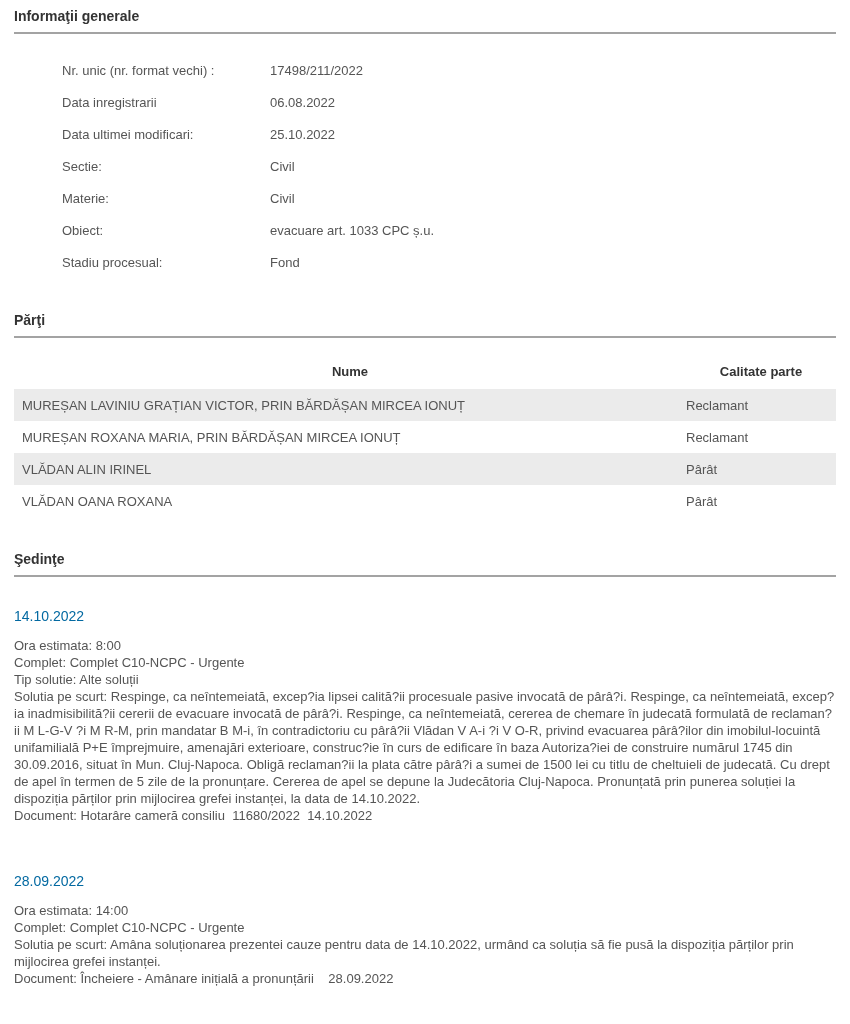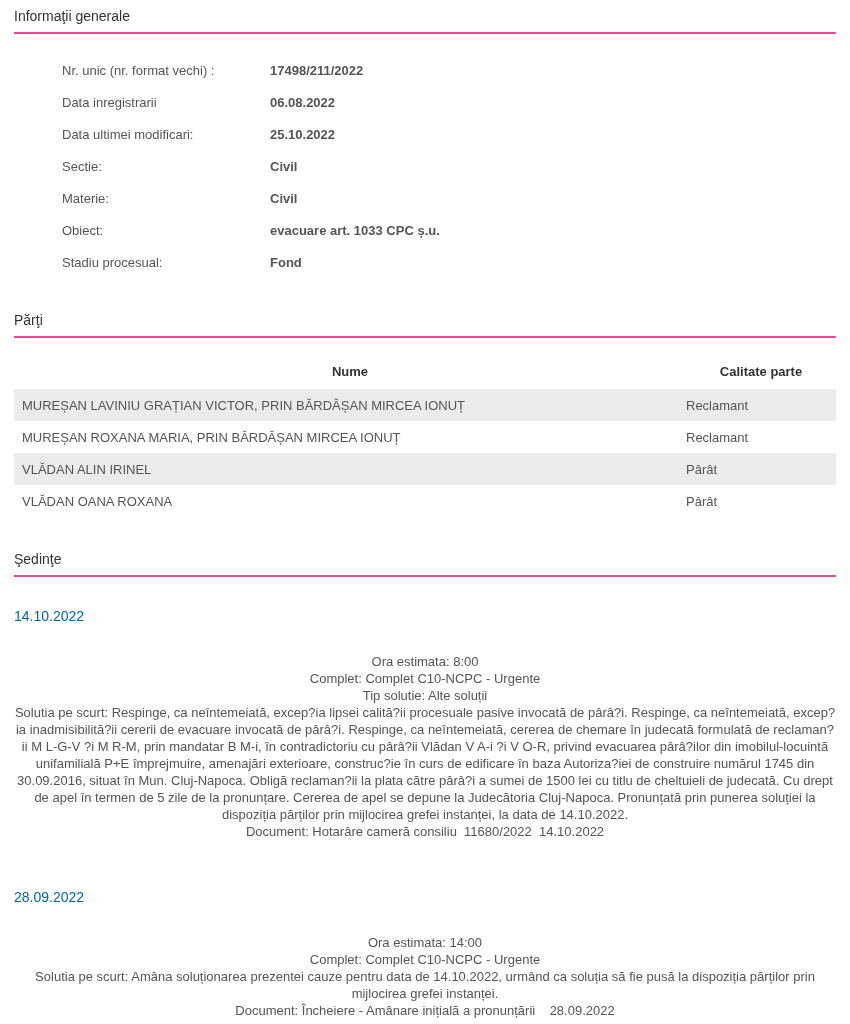--- a/index.html
+++ b/index.html
@@ -15,36 +15,36 @@
   .page {
     padding: 8px 14px 0 14px;
     box-sizing: border-box;
     width: 850px;
   }
   section { margin-top: 34px; }
   section:first-child { margin-top: 0; }
   .section-title {
     margin: 0;
     font-size: 14px;
-    font-weight: normal;
+    font-weight: bold;
     color: #333333;
     padding-bottom: 8px;
-    border-bottom: 2px solid #ec4899;
+    border-bottom: 2px solid #a3a3a3;
   }
   
   .info-rows { margin-top: 20px; }
   .info-row {
     display: flex;
     align-items: center;
     height: 32px;
     font-size: 13px;
     margin-left: 48px;
   }
   .info-row .label { width: 208px; flex: 0 0 208px; }
-  .info-row .value { flex: 1; font-weight: bold; }
+  .info-row .value { flex: 1; }
   
   .parties-table {
     width: 100%;
     margin-top: 26px;
     border-collapse: collapse;
     font-size: 13px;
   }
   .parties-table th {
     text-align: center;
     color: #333333;
@@ -64,24 +64,23 @@
   .hearing { margin-top: 30px; }
   .hearing + .hearing { margin-top: 48px; }
   .hearing-date {
     font-size: 14px;
     color: #0369a1;
     text-decoration: none;
     cursor: pointer;
     display: inline-block;
   }
   .hearing-lines {
-    margin-top: 28px;
+    margin-top: 12px;
     font-size: 13px;
     line-height: 17px;
-    text-align: center;
   }
   .hearing-lines div { white-space: pre-wrap; }
 </style>
 </head>
 <body>
 
 <div class="page">
 
   <section>
     <h2 class="section-title">Informaţii generale</h2>

